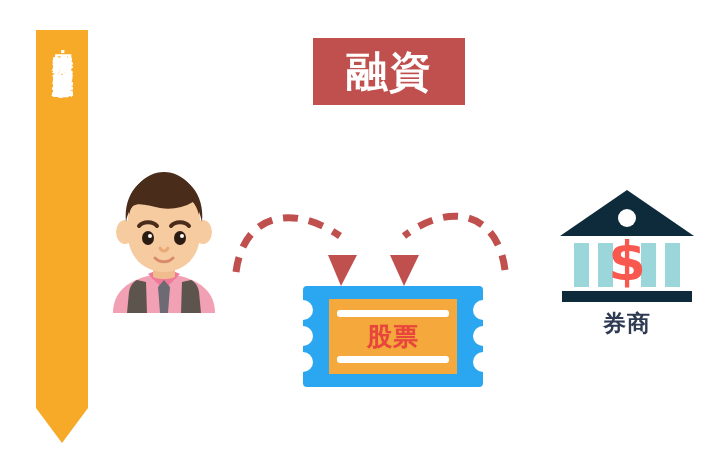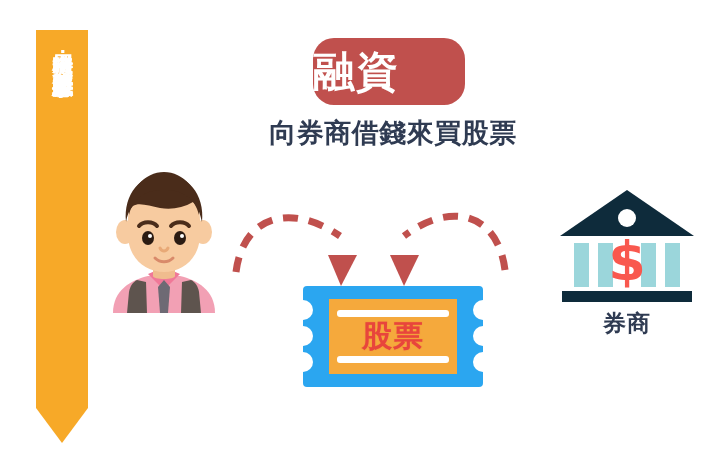--- a/index.html
+++ b/index.html
@@ -69,21 +69,21 @@
   
   .title-box {
     position: absolute;
     left: 313px;
     top: 38px;
     width: 152px;
     height: 67px;
     background: #C0504D;
     display: flex;
     align-items: center;
-    border-radius: 21px;
+    justify-content: center;
   }
   .title-text {
     color: #ffffff;
     font-size: 42px;
     font-weight: bold;
     letter-spacing: 1px;
     line-height: 1;
   }
   .subtitle {
     position: absolute;
@@ -128,21 +128,21 @@
   .ticket-label {
     position: absolute;
     left: 0;
     top: 0;
     width: 180px;
     height: 101px;
     display: flex;
     align-items: center;
     justify-content: center;
     color: #E8453C;
-    font-size: 30px;
+    font-size: 25px;
     font-weight: bold;
     letter-spacing: 1px;
     text-shadow: 0 0 1px rgba(232,69,60,.5);
   }
 
   
   .bank {
     position: absolute;
     left: 558px;
     top: 188px;
@@ -168,21 +168,20 @@
 
   <div class="banner">
     <div class="banner-body"></div>
     <div class="banner-tip"></div>
     <div class="banner-text">適用時機：手上錢不多又想買股票時</div>
   </div>
 
   <div class="title-box">
     <span class="title-text">融資</span>
   </div>
-  <div class="subtitle">向券商借錢來買股票</div>
 
   <svg class="person" viewBox="0 0 122 143" xmlns="http://www.w3.org/2000/svg">
 
     <path d="M10 143 C10 120 28 110 45 106 L77 106 C94 110 112 120 112 143 Z" fill="#F2A0B4"></path>
 
     <path d="M34 110 C30 112 27 116 26 122 L24 143 L44 143 L43 112 Z" fill="#5E544E"></path>
 
     <path d="M88 110 C92 112 95 116 96 122 L98 143 L78 143 L79 112 Z" fill="#5E544E"></path>
 
     <path d="M45 104 L61 120 L77 104 L70 101 L61 109 L52 101 Z" fill="#F07898"></path>

